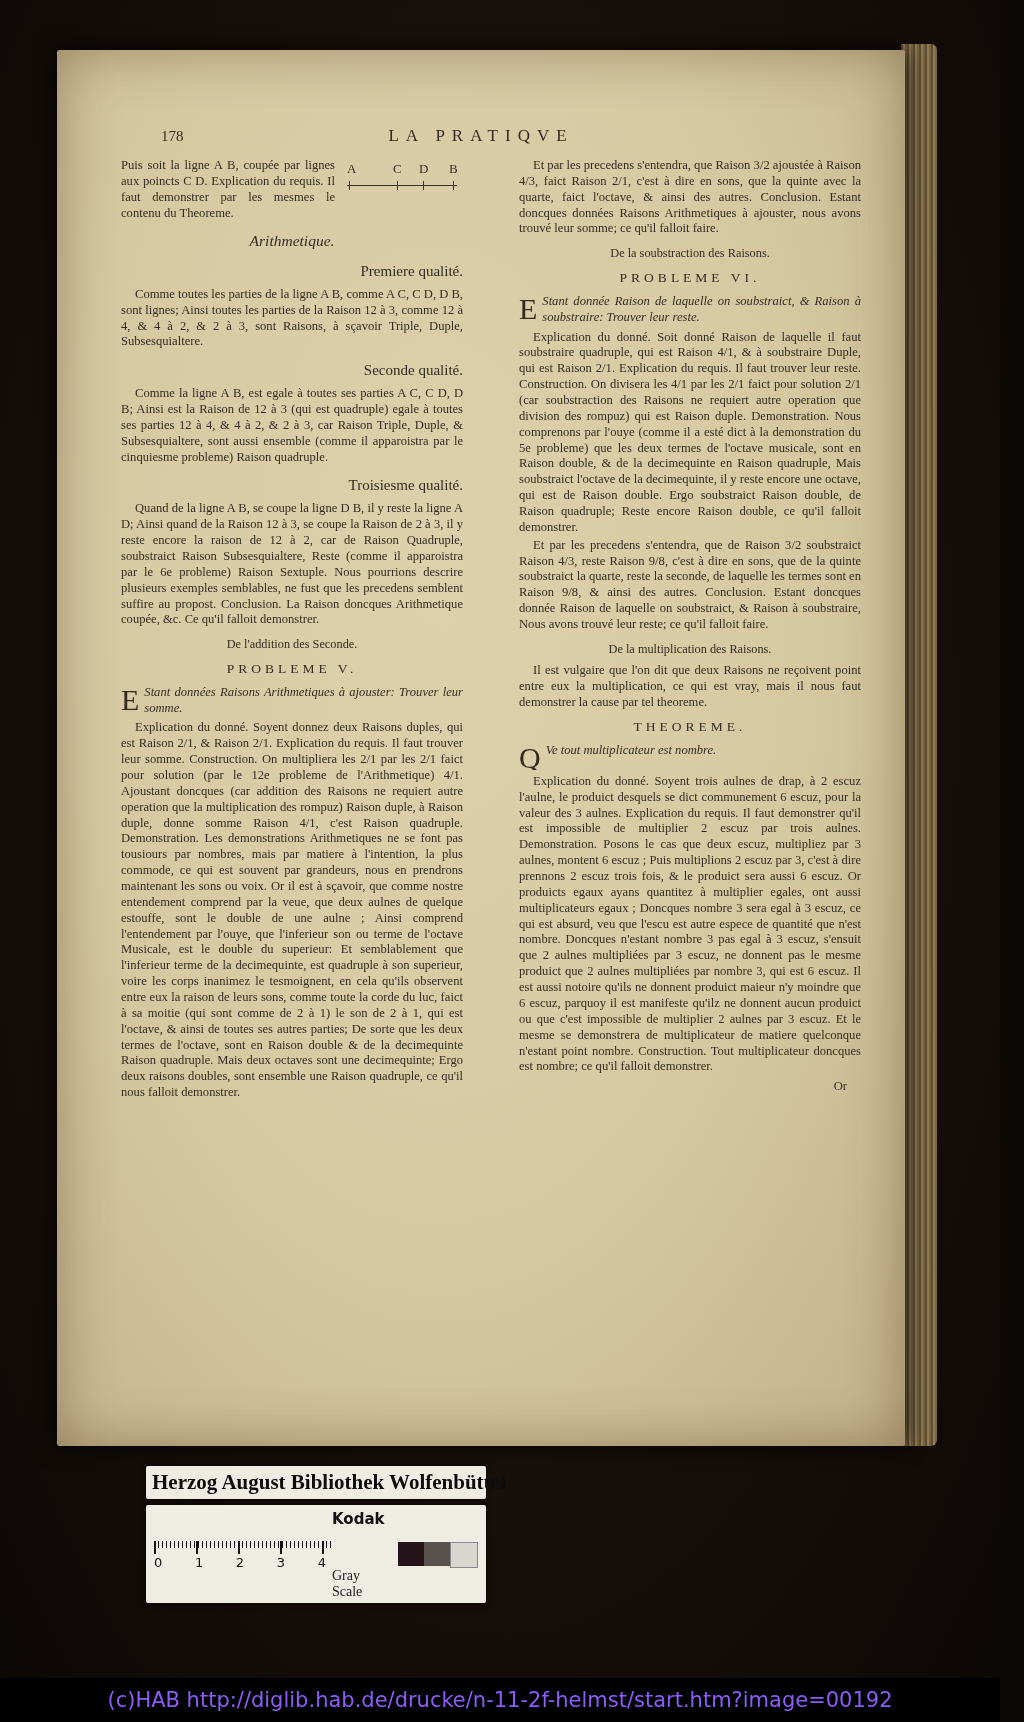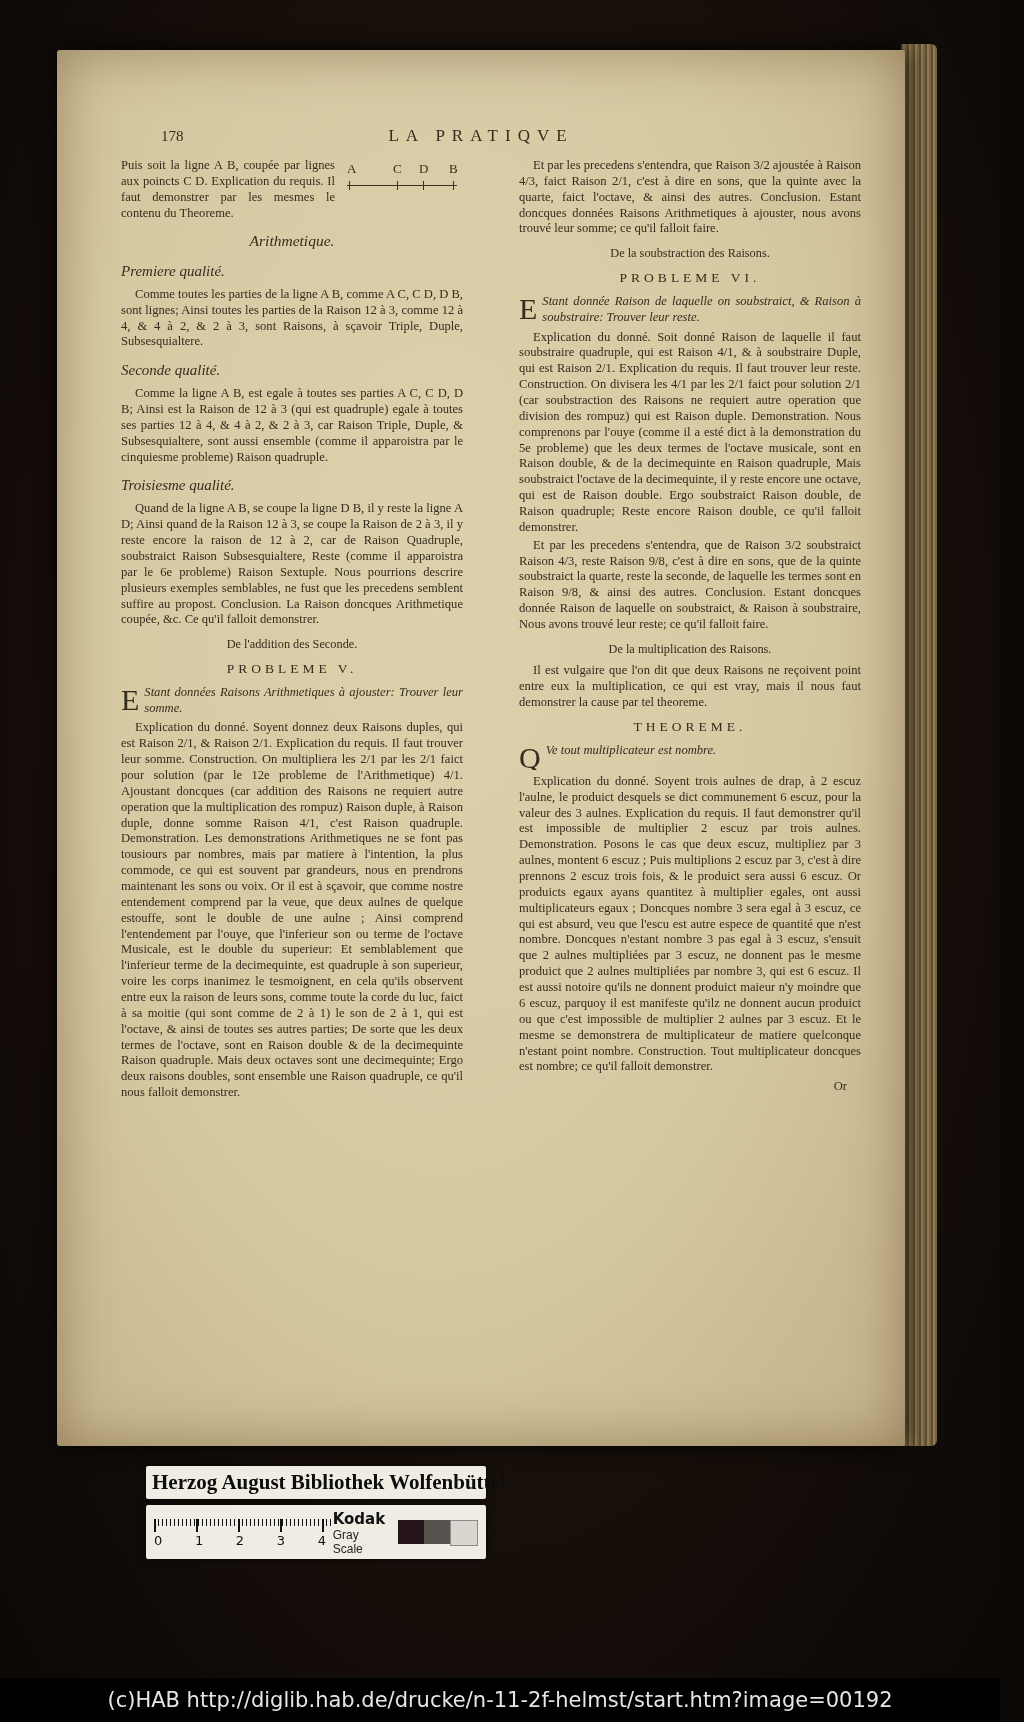--- a/index.html
+++ b/index.html
@@ -29,21 +29,21 @@
   .intro-row p{flex:1;}
   
   .figure{position:relative;width:118px;height:36px;flex:0 0 auto;margin-top:3px;}
   .fig-letter{position:absolute;top:0;font-size:13px;}
   .fl0{left:2px}.fl1{left:48px}.fl2{left:74px}.fl3{left:104px}
   .fig-line{position:absolute;top:24px;left:2px;right:6px;height:1px;background:#3a3226;}
   .fig-tick{position:absolute;top:20px;width:1px;height:9px;background:#3a3226;}
   .ft0{left:4px}.ft1{left:52px}.ft2{left:78px}.ft3{left:108px}
   .h-italic{font-style:italic;font-weight:normal;text-align:center;font-size:15.5px;
     margin:10px 0 6px 0;}
-  .h-roman{font-weight:normal;text-align:left;font-size:15px;margin:11px 0 6px 0;font-style:italic;}
+  .h-roman{font-weight:normal;text-align:right;font-size:15px;margin:11px 0 6px 0;}
   .h-small{text-align:center;font-size:12.3px;margin:9px 0 6px 0;}
   .h-caps{text-align:center;font-size:13.5px;letter-spacing:4px;margin:7px 0 8px 0;}
   .dropcap-para{margin:2px 0 4px 0;overflow:hidden;}
   .dropcap{float:left;font-size:30px;line-height:25px;padding:2px 5px 0 0;}
   .dc-text{font-style:italic;}
   .catchword{text-align:right;padding-right:14px;margin-top:4px;}
   
   .label-panel{position:absolute;left:146px;top:1466px;width:340px;}
   .label-title{background:#efece4;color:#0d0d0d;text-align:center;font-weight:bold;
     font-size:21px;padding:4px 6px;border-radius:2px;white-space:nowrap;
@@ -55,30 +55,30 @@
   .ruler{width:178px;height:13px;background-image:
     repeating-linear-gradient(90deg,#111 0 1px,transparent 1px 4px),
     repeating-linear-gradient(90deg,#111 0 2px,transparent 2px 42px);
     background-size:100% 7px,100% 13px;background-position:left top,left top;
     background-repeat:no-repeat;}
   .ruler-nums{display:flex;justify-content:space-between;width:172px;
     font-family:"DejaVu Sans", sans-serif;font-size:13px;color:#111;margin-top:1px;}
   .kodak{display:flex;align-items:center;gap:7px;}
   .kodak-text{text-align:left;}
   .kodak-brand{font-family:"DejaVu Sans", sans-serif;font-weight:bold;font-size:15px;color:#111;}
-  .kodak-sub{font-family:Liberation Sans, sans-serif;font-size:12px;color:#222;}
+  .kodak-sub{font-family:Liberation Serif, serif;font-size:14px;color:#222;margin-top:40px;}
   .swatches{display:flex;}
   .sw{width:26px;height:24px;display:inline-block;}
   .sw1{background:#241419;}
   .sw2{background:#57524e;}
   .sw3{background:#d9d6cf;border:1px solid #8a8a8a;}
   
   .caption-bar{position:absolute;left:0;right:0;bottom:0;height:44px;background:#000;
     display:flex;align-items:center;justify-content:center;}
-  .caption-bar span{color:#e5e5e5;font-family:"DejaVu Sans", sans-serif;font-size:21px;}
+  .caption-bar span{color:#8b5cf6;font-family:"DejaVu Sans", sans-serif;font-size:21px;}
 </style>
 </head>
 <body>
 
 <div class="scan">
 
   <div class="book-edge"></div>
 
   <div class="page">
     <div class="page-header">

